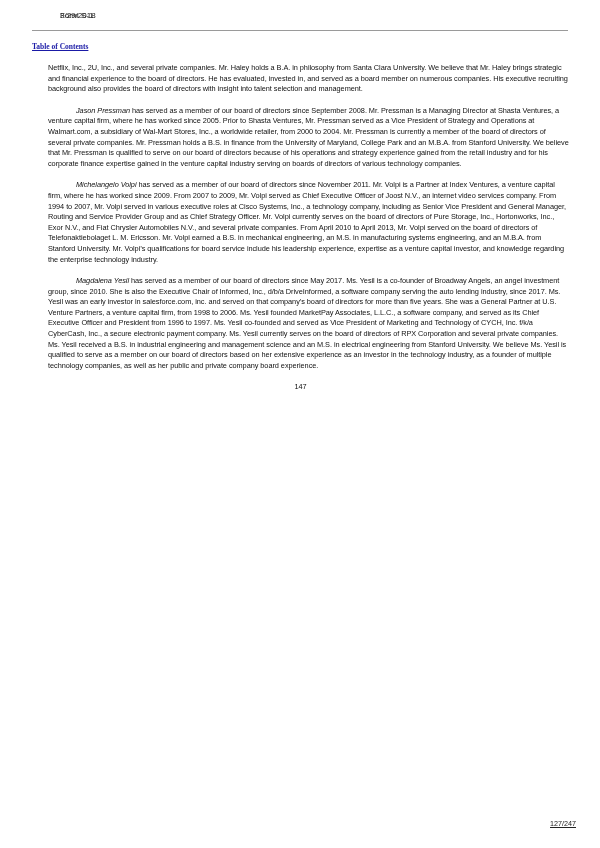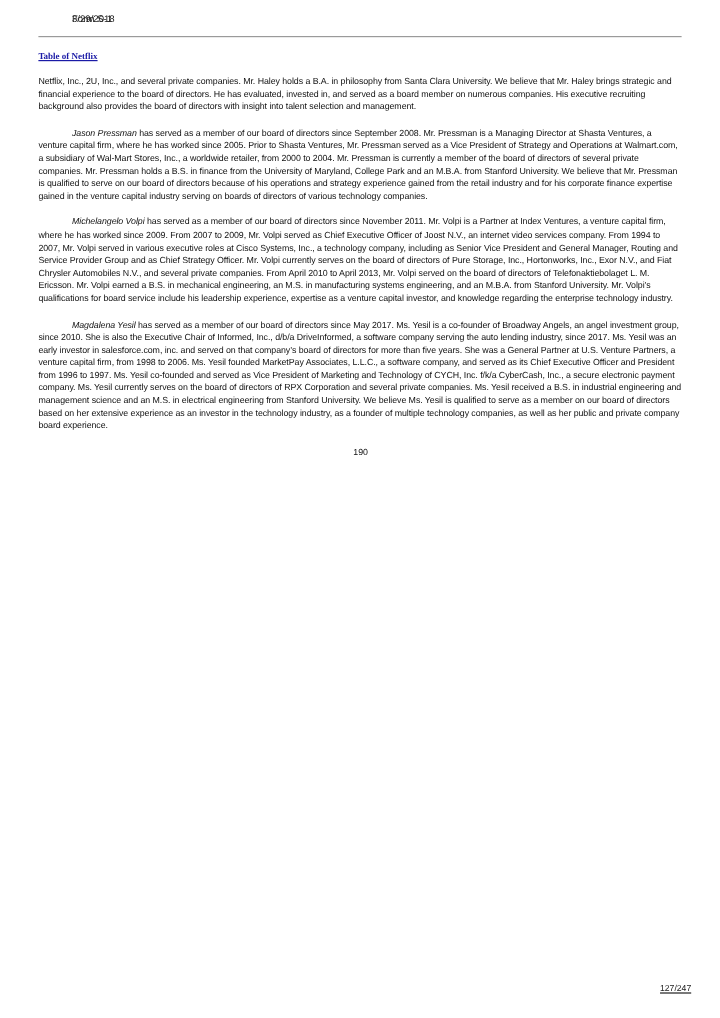--- a/index.html
+++ b/index.html
@@ -19,21 +19,21 @@
   }
   .toc-link {
     position: absolute; left: 32px; top: 42px;
     font-family: "Liberation Serif", serif; font-size: 7.5px; font-weight: bold;
     color: #1a1aa6; text-decoration: underline;
   }
   .content {
     position: absolute; left: 32px; top: 63px; width: 537px;
     font-size: 7.35px; line-height: 10.6px; letter-spacing: -0.05px;
   }
-  .content p { margin: 0 0 11px 0; text-align: left; }
+  .content p { margin: 0 0 11px 16px; text-align: left; }
   .content p.indent { text-indent: 28px; }
   .content em { font-style: italic; }
   .section-title {
     text-align: center; font-weight: bold; margin: 2px 0 11px 0;
   }
   .page-num { text-align: center; margin-top: 0; }
   .print-footer {
     position: absolute; left: 24px; top: 819px; width: 552px; height: 12px;
     font-size: 7.2px; color: #222;
   }
@@ -43,31 +43,31 @@
 </head>
 <body>
 
 <div class="print-header">
   <span class="date">3/29/2018</span>
   <span class="title">Form S-1</span>
 </div>
 
 <div class="rule"></div>
 
-<a class="toc-link" href="#">Table of Netflix</a>
+<a class="toc-link" href="#">Table of Contents</a>
 
 <div class="content">
   <p>Netflix, Inc., 2U, Inc., and several private companies. Mr. Haley holds a B.A. in philosophy from Santa Clara University. We believe that Mr. Haley brings strategic and financial experience to the board of directors. He has evaluated, invested in, and served as a board member on numerous companies. His executive recruiting background also provides the board of directors with insight into talent selection and management.</p>
 
   <p class="indent"><em>Jason Pressman</em><span> has served as a member of our board of directors since September 2008. Mr. Pressman is a Managing Director at Shasta Ventures, a venture capital firm, where he has worked since 2005. Prior to Shasta Ventures, Mr. Pressman served as a Vice President of Strategy and Operations at Walmart.com, a subsidiary of Wal-Mart Stores, Inc., a worldwide retailer, from 2000 to 2004. Mr. Pressman is currently a member of the board of directors of several private companies. Mr. Pressman holds a B.S. in finance from the University of Maryland, College Park and an M.B.A. from Stanford University. We believe that Mr. Pressman is qualified to serve on our board of directors because of his operations and strategy experience gained from the retail industry and for his corporate finance expertise gained in the venture capital industry serving on boards of directors of various technology companies.</span></p>
 
   <p class="indent"><em>Michelangelo Volpi</em><span> has served as a member of our board of directors since November 2011. Mr. Volpi is a Partner at Index Ventures, a venture capital firm, where he has worked since 2009. From 2007 to 2009, Mr. Volpi served as Chief Executive Officer of Joost N.V., an internet video services company. From 1994 to 2007, Mr. Volpi served in various executive roles at Cisco Systems, Inc., a technology company, including as Senior Vice President and General Manager, Routing and Service Provider Group and as Chief Strategy Officer. Mr. Volpi currently serves on the board of directors of Pure Storage, Inc., Hortonworks, Inc., Exor N.V., and Fiat Chrysler Automobiles N.V., and several private companies. From April 2010 to April 2013, Mr. Volpi served on the board of directors of Telefonaktiebolaget L. M. Ericsson. Mr. Volpi earned a B.S. in mechanical engineering, an M.S. in manufacturing systems engineering, and an M.B.A. from Stanford University. Mr. Volpi’s qualifications for board service include his leadership experience, expertise as a venture capital investor, and knowledge regarding the enterprise technology industry.</span></p>
 
   <p class="indent"><em>Magdalena Yesil</em><span> has served as a member of our board of directors since May 2017. Ms. Yesil is a co-founder of Broadway Angels, an angel investment group, since 2010. She is also the Executive Chair of Informed, Inc., d/b/a DriveInformed, a software company serving the auto lending industry, since 2017. Ms. Yesil was an early investor in salesforce.com, inc. and served on that company’s board of directors for more than five years. She was a General Partner at U.S. Venture Partners, a venture capital firm, from 1998 to 2006. Ms. Yesil founded MarketPay Associates, L.L.C., a software company, and served as its Chief Executive Officer and President from 1996 to 1997. Ms. Yesil co-founded and served as Vice President of Marketing and Technology of CYCH, Inc. f/k/a CyberCash, Inc., a secure electronic payment company. Ms. Yesil currently serves on the board of directors of RPX Corporation and several private companies. Ms. Yesil received a B.S. in industrial engineering and management science and an M.S. in electrical engineering from Stanford University. We believe Ms. Yesil is qualified to serve as a member on our board of directors based on her extensive experience as an investor in the technology industry, as a founder of multiple technology companies, as well as her public and private company board experience.</span></p>
 
 
 
-  <div class="page-num">190</div>
+  <div class="page-num">147</div>
 </div>
 
 <div class="print-footer">
   <span class="pages">127/247</span>
 </div>
 
 </body></html>

